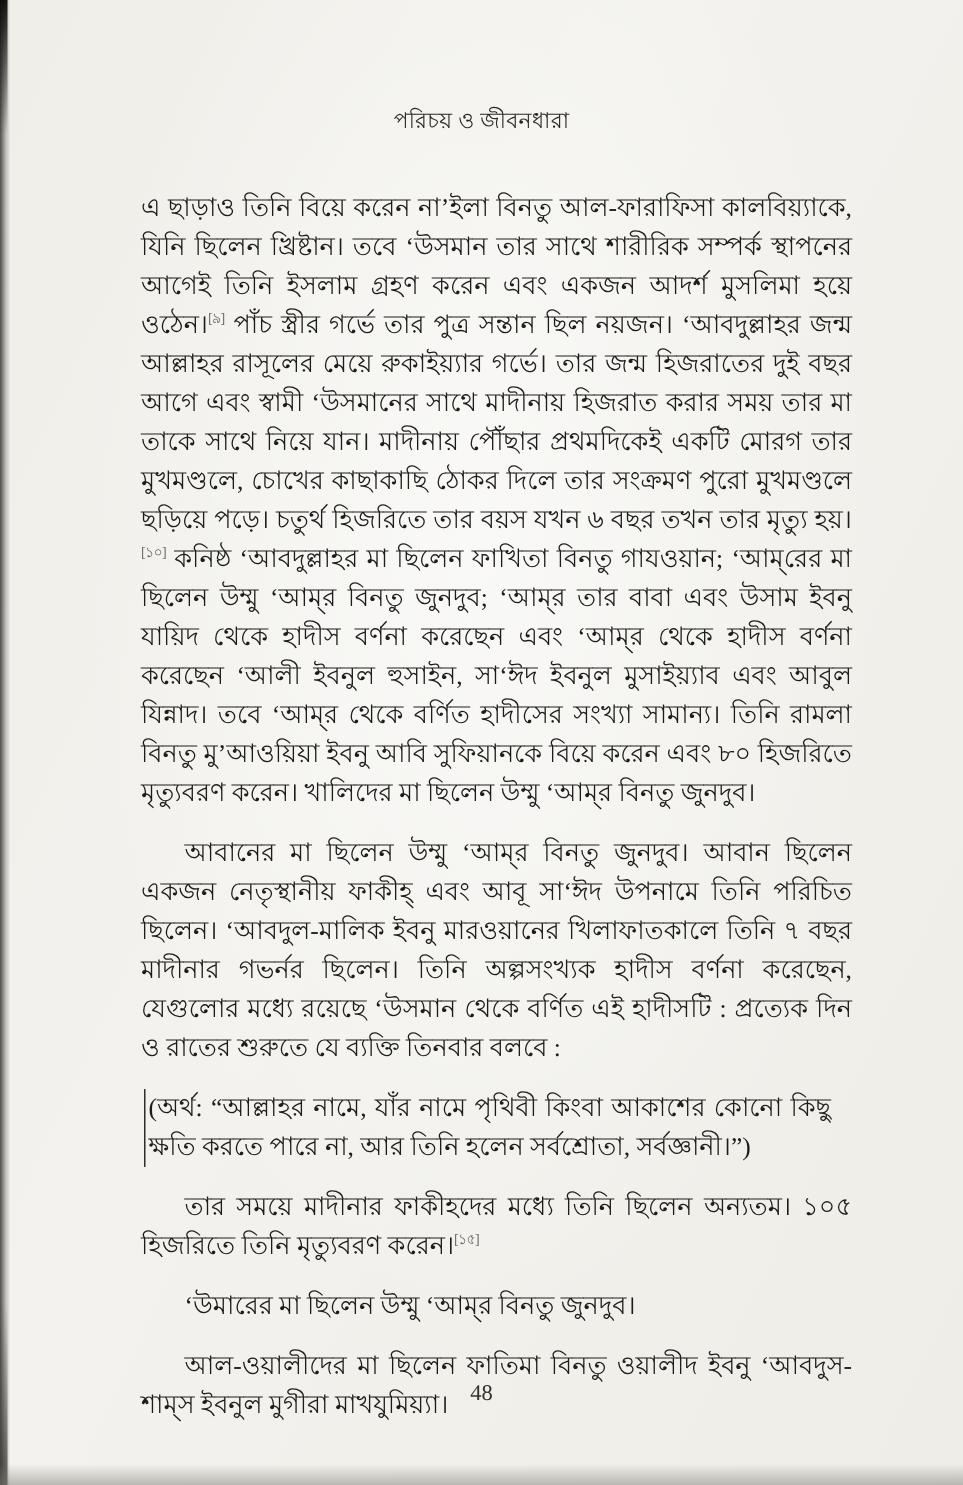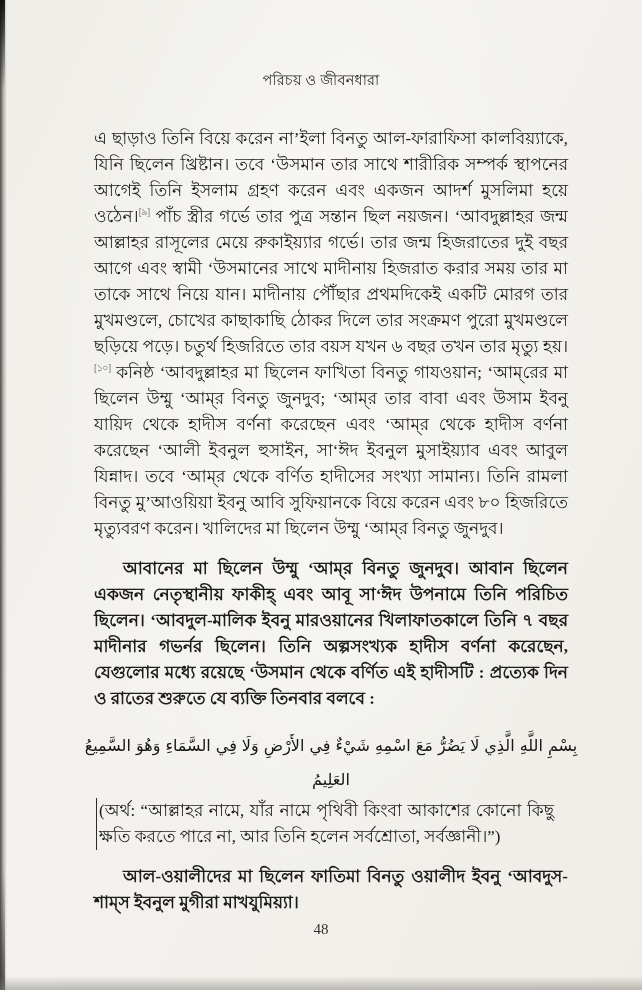--- a/index.html
+++ b/index.html
@@ -46,21 +46,21 @@
   }
   .body-text {
     position: absolute;
     top: 112px; left: 80px; width: 502px;
     font-size: 17px;
     line-height: 26px;
     text-align: justify;
     text-justify: inter-word;
   }
   .para { margin: 14px; }
-  .para.indent { text-indent: 29px; font-weight: bold; }
+  .para.indent { text-indent: 29px; }
   sup.fn {
     font-size: 9.5px;
     line-height: 0;
     color: #4a4947;
     opacity: .8;
     letter-spacing: -.5px;
   }
   .arabic {
     direction: rtl;
     text-align: center;
@@ -93,23 +93,24 @@
   <div class="spine-dark-top"></div>
   <div class="spine-dark-bottom"></div>
   <div class="bottom-shadow"></div>
 
   <div class="running-header">পরিচয় ও জীবনধারা</div>
 
   <div class="body-text">
     <p class="para no-indent">এ ছাড়াও তিনি বিয়ে করেন না’ইলা বিনতু আল-ফারাফিসা কালবিয়্যাকে, যিনি ছিলেন খ্রিষ্টান। তবে ‘উসমান তার সাথে শারীরিক সম্পর্ক স্থাপনের আগেই তিনি ইসলাম গ্রহণ করেন এবং একজন আদর্শ মুসলিমা হয়ে ওঠেন।<sup class="fn">[৯]</sup> পাঁচ স্ত্রীর গর্ভে তার পুত্র সন্তান ছিল নয়জন। ‘আবদুল্লাহর জন্ম আল্লাহর রাসূলের মেয়ে রুকাইয়্যার গর্ভে। তার জন্ম হিজরাতের দুই বছর আগে এবং স্বামী ‘উসমানের সাথে মাদীনায় হিজরাত করার সময় তার মা তাকে সাথে নিয়ে যান। মাদীনায় পৌঁছার প্রথমদিকেই একটি মোরগ তার মুখমণ্ডলে, চোখের কাছাকাছি ঠোকর দিলে তার সংক্রমণ পুরো মুখমণ্ডলে ছড়িয়ে পড়ে। চতুর্থ হিজরিতে তার বয়স যখন ৬ বছর তখন তার মৃত্যু হয়।<sup class="fn">[১০]</sup> কনিষ্ঠ ‘আবদুল্লাহর মা ছিলেন ফাখিতা বিনতু গাযওয়ান; ‘আম্‌রের মা ছিলেন উম্মু ‘আম্‌র বিনতু জুনদুব; ‘আম্‌র তার বাবা এবং উসাম ইবনু যায়িদ থেকে হাদীস বর্ণনা করেছেন এবং ‘আম্‌র থেকে হাদীস বর্ণনা করেছেন ‘আলী ইবনুল হুসাইন, সা‘ঈদ ইবনুল মুসাইয়্যাব এবং আবুল যিন্নাদ। তবে ‘আম্‌র থেকে বর্ণিত হাদীসের সংখ্যা সামান্য। তিনি রামলা বিনতু মু’আওয়িয়া ইবনু আবি সুফিয়ানকে বিয়ে করেন এবং ৮০ হিজরিতে মৃত্যুবরণ করেন। খালিদের মা ছিলেন উম্মু ‘আম্‌র বিনতু জুনদুব।</p>
     <p class="para indent">আবানের মা ছিলেন উম্মু ‘আম্‌র বিনতু জুনদুব। আবান ছিলেন একজন নেতৃস্থানীয় ফাকীহ্‌ এবং আবূ সা‘ঈদ উপনামে তিনি পরিচিত ছিলেন। ‘আবদুল-মালিক ইবনু মারওয়ানের খিলাফাতকালে তিনি ৭ বছর মাদীনার গভর্নর ছিলেন। তিনি অল্পসংখ্যক হাদীস বর্ণনা করেছেন, যেগুলোর মধ্যে রয়েছে ‘উসমান থেকে বর্ণিত এই হাদীসটি : প্রত্যেক দিন ও রাতের শুরুতে যে ব্যক্তি তিনবার বলবে :</p>
 
-    <div class="arabic">بِسْمِ اللَّهِ الَّذِي لَا يَضُرُّ مَعَ اسْمِهِ شَيْءٌ فِي الأَرْضِ وَلَا فِي السَّمَاءِ وَهُوَ السَّمِيعُ العَلِيمُ</div>
 
     <div class="translation">
       <span>(অর্থ: “আল্লাহর নামে, যাঁর নামে পৃথিবী কিংবা আকাশের কোনো কিছু ক্ষতি করতে পারে না, আর তিনি হলেন সর্বশ্রোতা, সর্বজ্ঞানী।”)</span>
     </div>
 
+    <p class="para indent">তার সময়ে মাদীনার ফাকীহদের মধ্যে তিনি ছিলেন অন্যতম। ১০৫ হিজরিতে তিনি মৃত্যুবরণ করেন।<sup class="fn">[১৫]</sup></p>
+    <p class="para indent">‘উমারের মা ছিলেন উম্মু ‘আম্‌র বিনতু জুনদুব।</p>
     <p class="para indent">আল-ওয়ালীদের মা ছিলেন ফাতিমা বিনতু ওয়ালীদ ইবনু ‘আবদুস-শাম্‌স ইবনুল মুগীরা মাখযুমিয়্যা।</p>
   </div>
 
   <div class="page-number">48</div>
 </div>
 
 </body></html>

